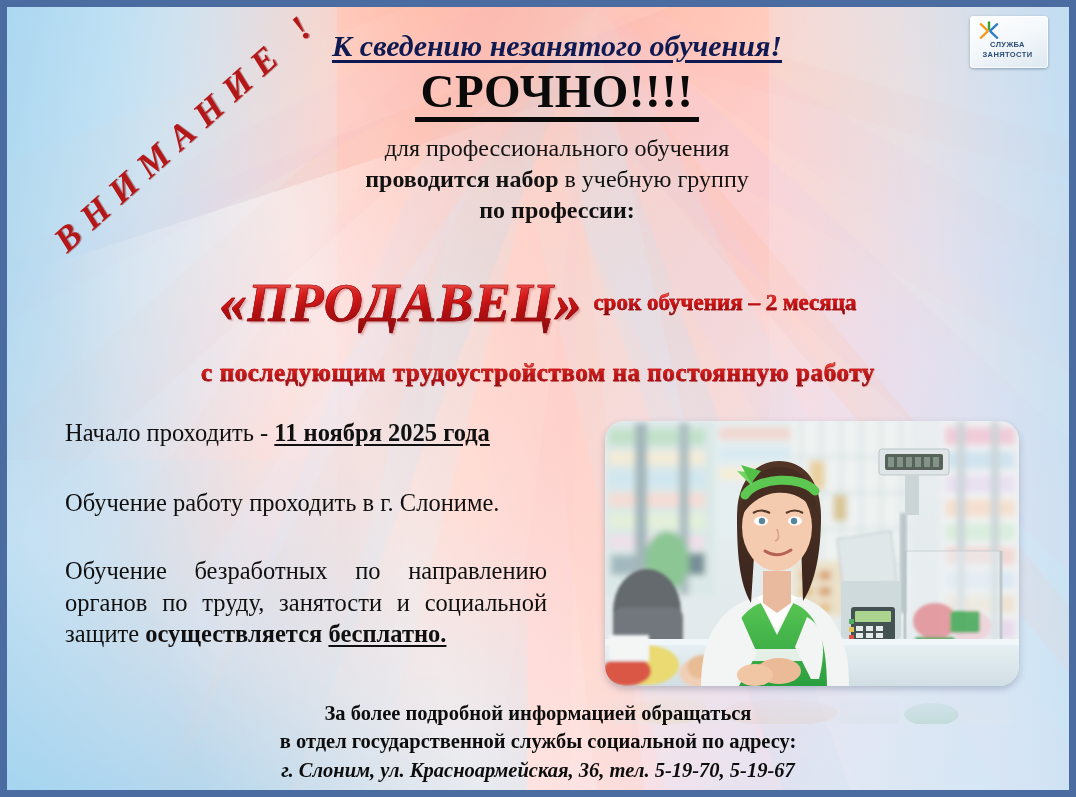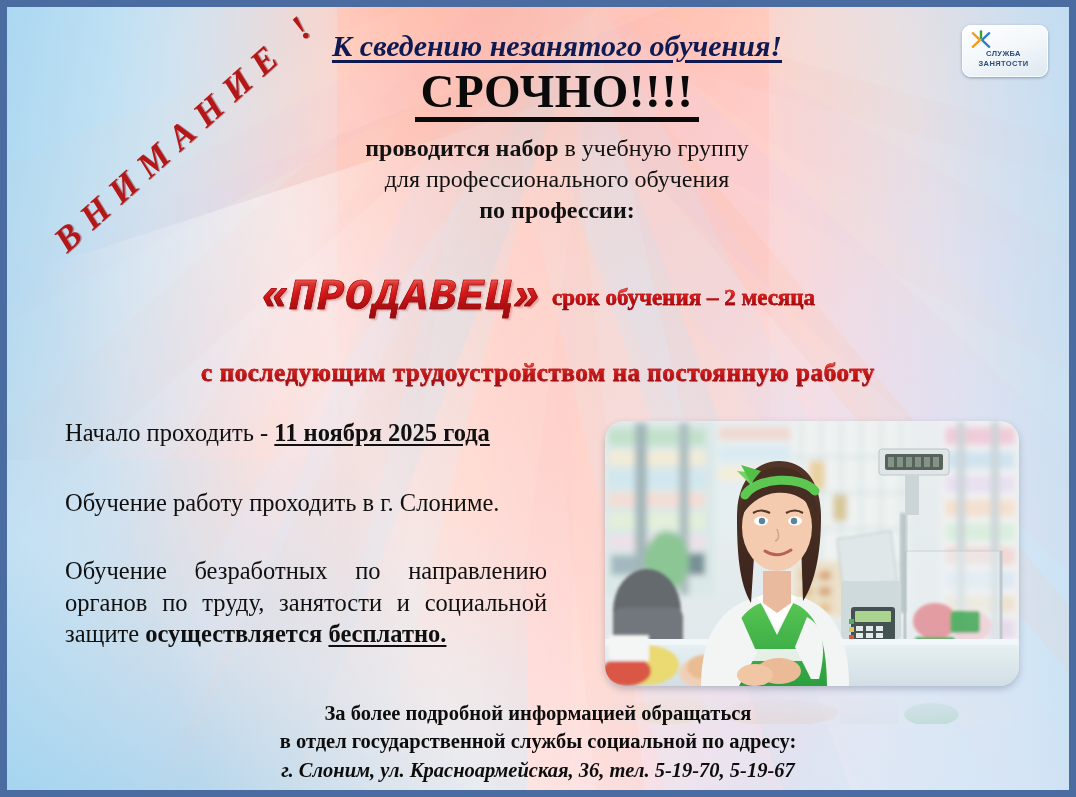--- a/index.html
+++ b/index.html
@@ -65,22 +65,22 @@
     color:#b41717;
     font-family:"Liberation Serif",serif;
     font-weight:bold;font-style:italic;
     font-size:35px;letter-spacing:11px;
     text-shadow:1px 1px 0 rgba(120,0,0,.35);
     white-space:nowrap;
   }
 
   
   .logo{
-    position:absolute;right:21px;top:18px;width:86px;height:52px;
-    border-radius:9px;
+    position:absolute;right:21px;top:9px;width:78px;height:52px;
+    border-radius:4px;
     background:linear-gradient(160deg,#ffffff 0%,#f4f8fb 46%,#dde8f0 100%);
     box-shadow:0 1px 3px rgba(40,70,110,.45), inset 0 0 0 1px rgba(255,255,255,.8);
     overflow:hidden;
   }
   .logo-mark{position:absolute;left:8px;top:5px;width:22px;height:20px;}
   .logo-txt{
     position:absolute;left:0;right:3px;top:24px;
     text-align:center;
     font-family:"Liberation Sans",sans-serif;
     font-size:7.5px;font-weight:bold;color:#2c4d77;line-height:1.32;
@@ -114,23 +114,23 @@
   }
   .sub1 b{font-weight:bold;}
 
   
   .prod-line{
     position:absolute;left:0;right:0;top:265px;
     text-align:center;
     white-space:nowrap;
   }
   .prodavec{
-    font-family:Liberation Mono, monospace;
+    font-family:Liberation Serif, serif;
     font-weight:bold;font-style:italic;
-    font-size:45px;
+    font-size:54px;
     letter-spacing:1px;
     background:linear-gradient(180deg,#ff7d72 0%,#e81d1d 38%,#bd0f12 62%,#8d0a0d 100%);
     -webkit-background-clip:text;background-clip:text;
     color:transparent;
     -webkit-text-stroke:0.6px #8d0a0d;
     text-shadow:2px 2px 2px rgba(150,20,20,.28);
     vertical-align:middle;
   }
   .srok{
     font-family:"Liberation Serif",serif;
@@ -256,22 +256,22 @@
       <div class="logo-txt">
         <div>СЛУЖБА</div>
         <div>ЗАНЯТОСТИ</div>
       </div>
     </div>
 
     <div class="head-wrap">
       <div class="k-svedeniyu">К сведению незанятого обучения!</div>
       <div class="srochno">СРОЧНО!!!!</div>
       <div class="sub1">
+        <div>для профессионального обучения</div>
         <div><b>проводится набор</b><span> в учебную группу</span></div>
-        <div>для профессионального обучения</div>
         <div style="font-weight:bold">по профессии:</div>
       </div>
     </div>
 
     <div class="prod-line">
       <span class="prodavec">«ПРОДАВЕЦ»</span><span class="srok">срок обучения – 2 месяца</span>
     </div>
 
     <div class="with-job">с  последующим  трудоустройством  на  постоянную  работу</div>
 

